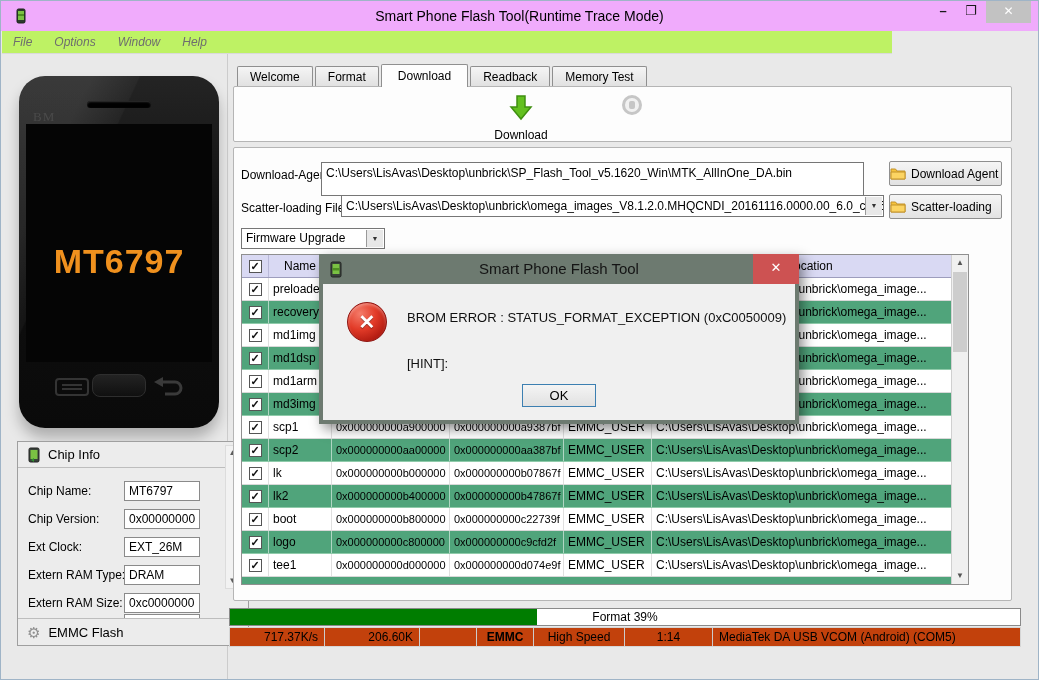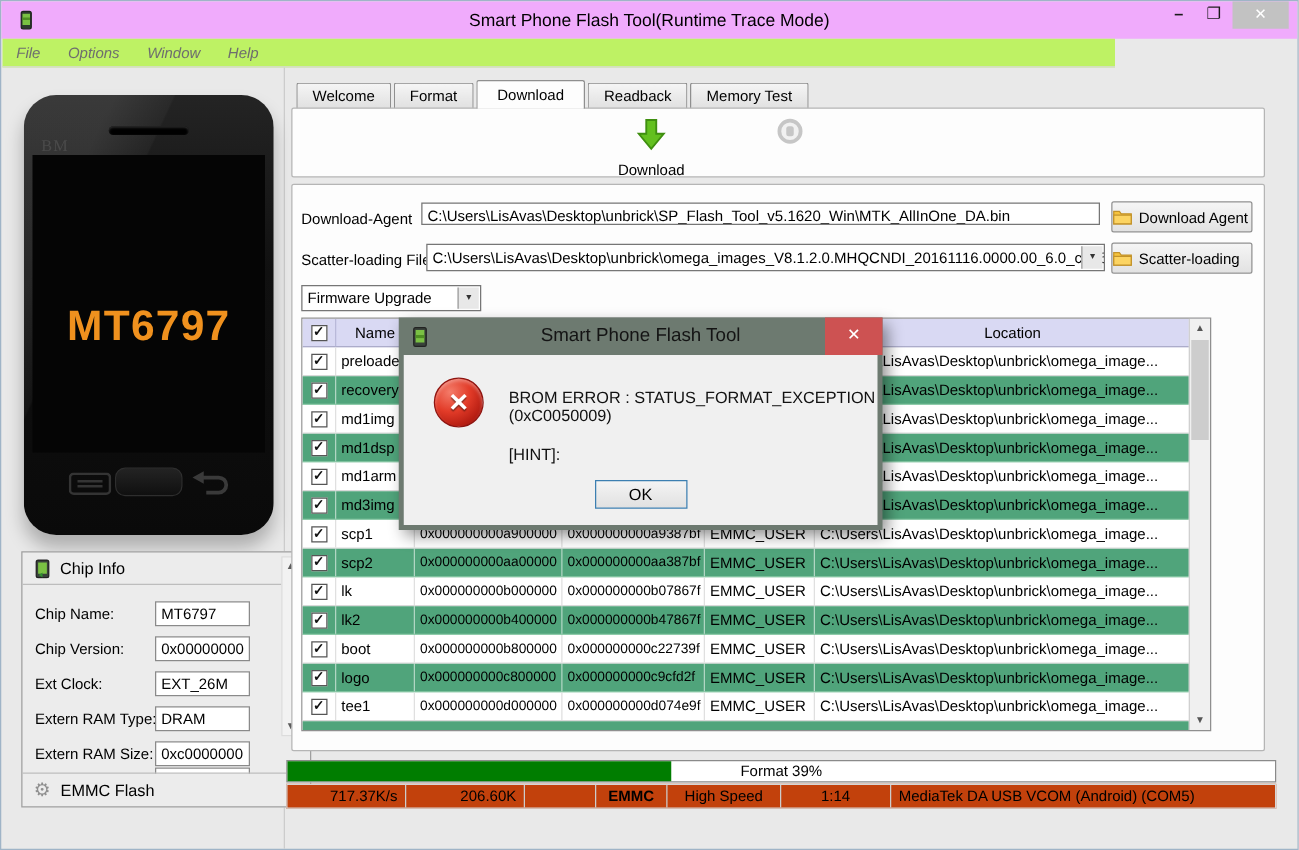--- a/index.html
+++ b/index.html
@@ -137,21 +137,21 @@
             padding:0 6px; white-space:nowrap; overflow:hidden; }
   .sb0 { width:95px; text-align:right; }
   .sb1 { width:95px; text-align:right; }
   .sb2 { width:57px; }
   .sb3 { width:57px; font-weight:bold; text-align:center; }
   .sb4 { width:91px; text-align:center; }
   .sb5 { width:88px; text-align:center; }
   .sb6 { flex:1; border-right:none; }
 
   
-  .dialog { position:absolute; left:318px; top:253px; width:387px; height:170px; background:#6d7a70;
+  .dialog { position:absolute; left:318px; top:253px; width:480px; height:170px; background:#6d7a70;
             box-shadow:4px 5px 12px rgba(0,0,0,.45); z-index:50; }
   .dlg-title { position:relative; height:30px; }
   .dlg-title-text { position:absolute; left:0; top:0; width:100%; text-align:center; line-height:30px;
                     font-size:15px; color:#141414; }
   .dlg-icon { position:absolute; left:10px; top:7px; width:14px; height:17px; }
   .dlg-close { position:absolute; right:0; top:0; width:46px; height:30px; background:#cd5252;
                color:#fff; text-align:center; line-height:28px; font-size:13px; }
   .dlg-body { position:absolute; left:4px; top:30px; right:4px; bottom:4px; background:#f0f0f0; }
   .err-icon { position:absolute; left:24px; top:18px; width:40px; height:40px; border-radius:50%;
               border:1px solid #8e1410;
@@ -283,21 +283,21 @@
     </div>
     <div class="tool tool-stop">
       <span class="stop-icon"></span>
       <span class="tool-label">Stop</span>
     </div>
   </div>
 
   <div class="box box-main"></div>
 
   <span class="fld-label" style="left:240px; top:167px;">Download-Agent</span>
-  <div class="txt" style="left:336px; top:161px; width:543px; height:18px;">C:\Users\LisAvas\Desktop\unbrick\SP_Flash_Tool_v5.1620_Win\MTK_AllInOne_DA.bin</div>
+  <div class="txt" style="left:320px; top:161px; width:543px; height:34px;">C:\Users\LisAvas\Desktop\unbrick\SP_Flash_Tool_v5.1620_Win\MTK_AllInOne_DA.bin</div>
   <div class="pushbtn" style="left:888px; top:160px;">
     <span>
       <svg width="16" height="13" viewBox="0 0 16 13">
           <path d="M1 3 L1 12 L15 12 L15 4 L7 4 L5.5 2 L1 2 Z" fill="#f6c33c" stroke="#c2922a"></path>
           <path d="M1 5 L15 5 L15 12 L1 12 Z" fill="#fcd462" stroke="#c2922a"></path>
         </svg>
     </span>
     <span>Download Agent</span>
   </div>
 

